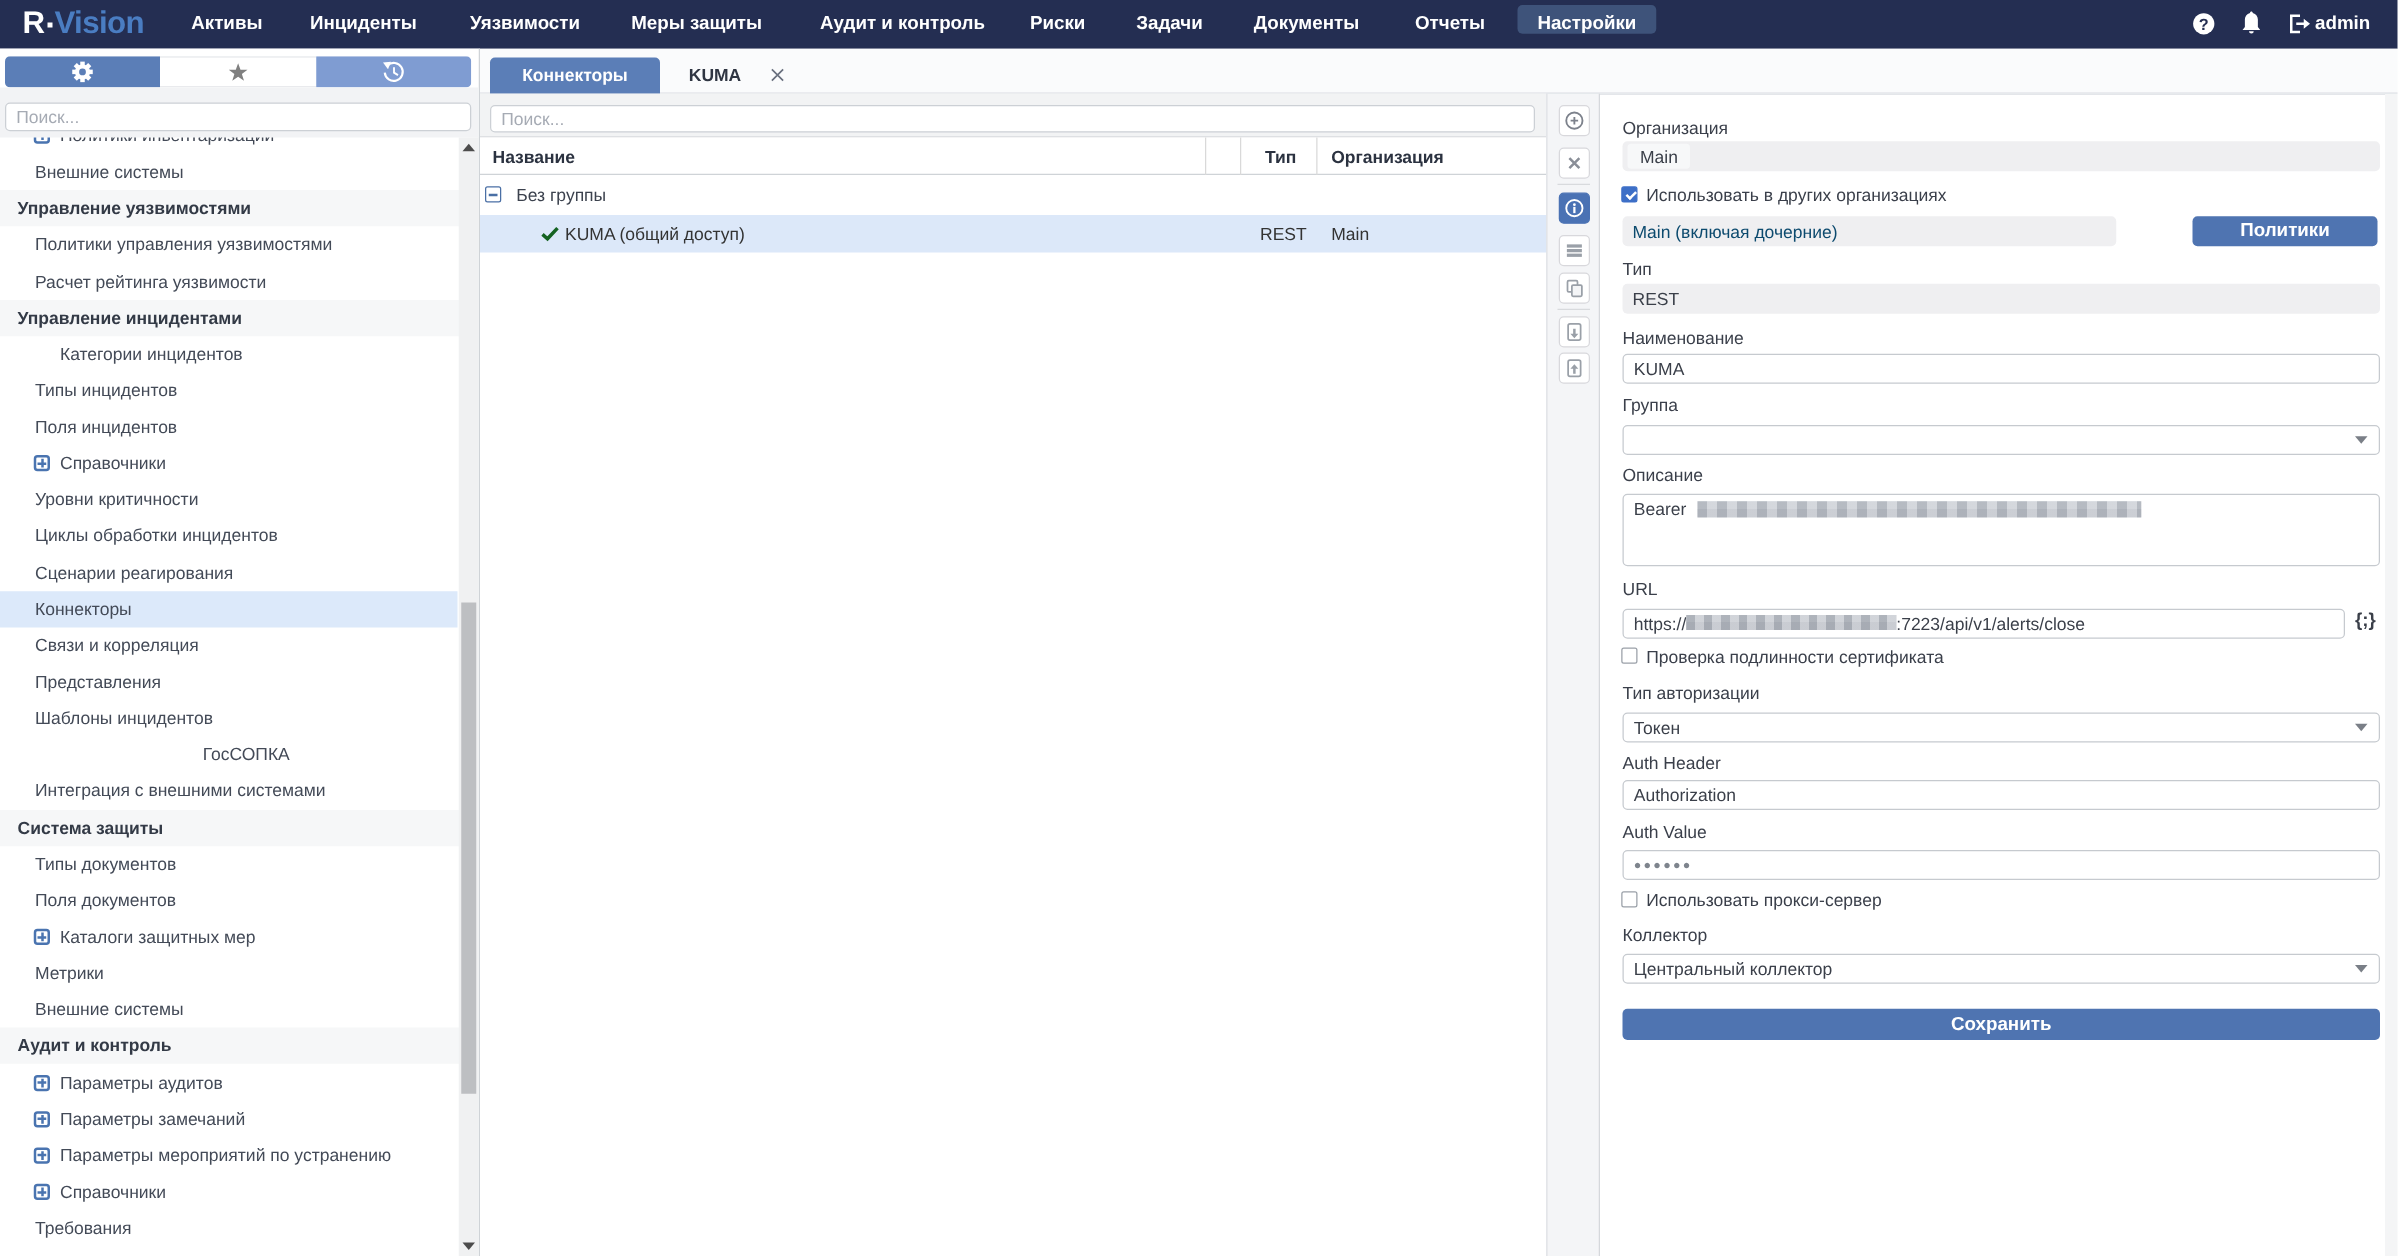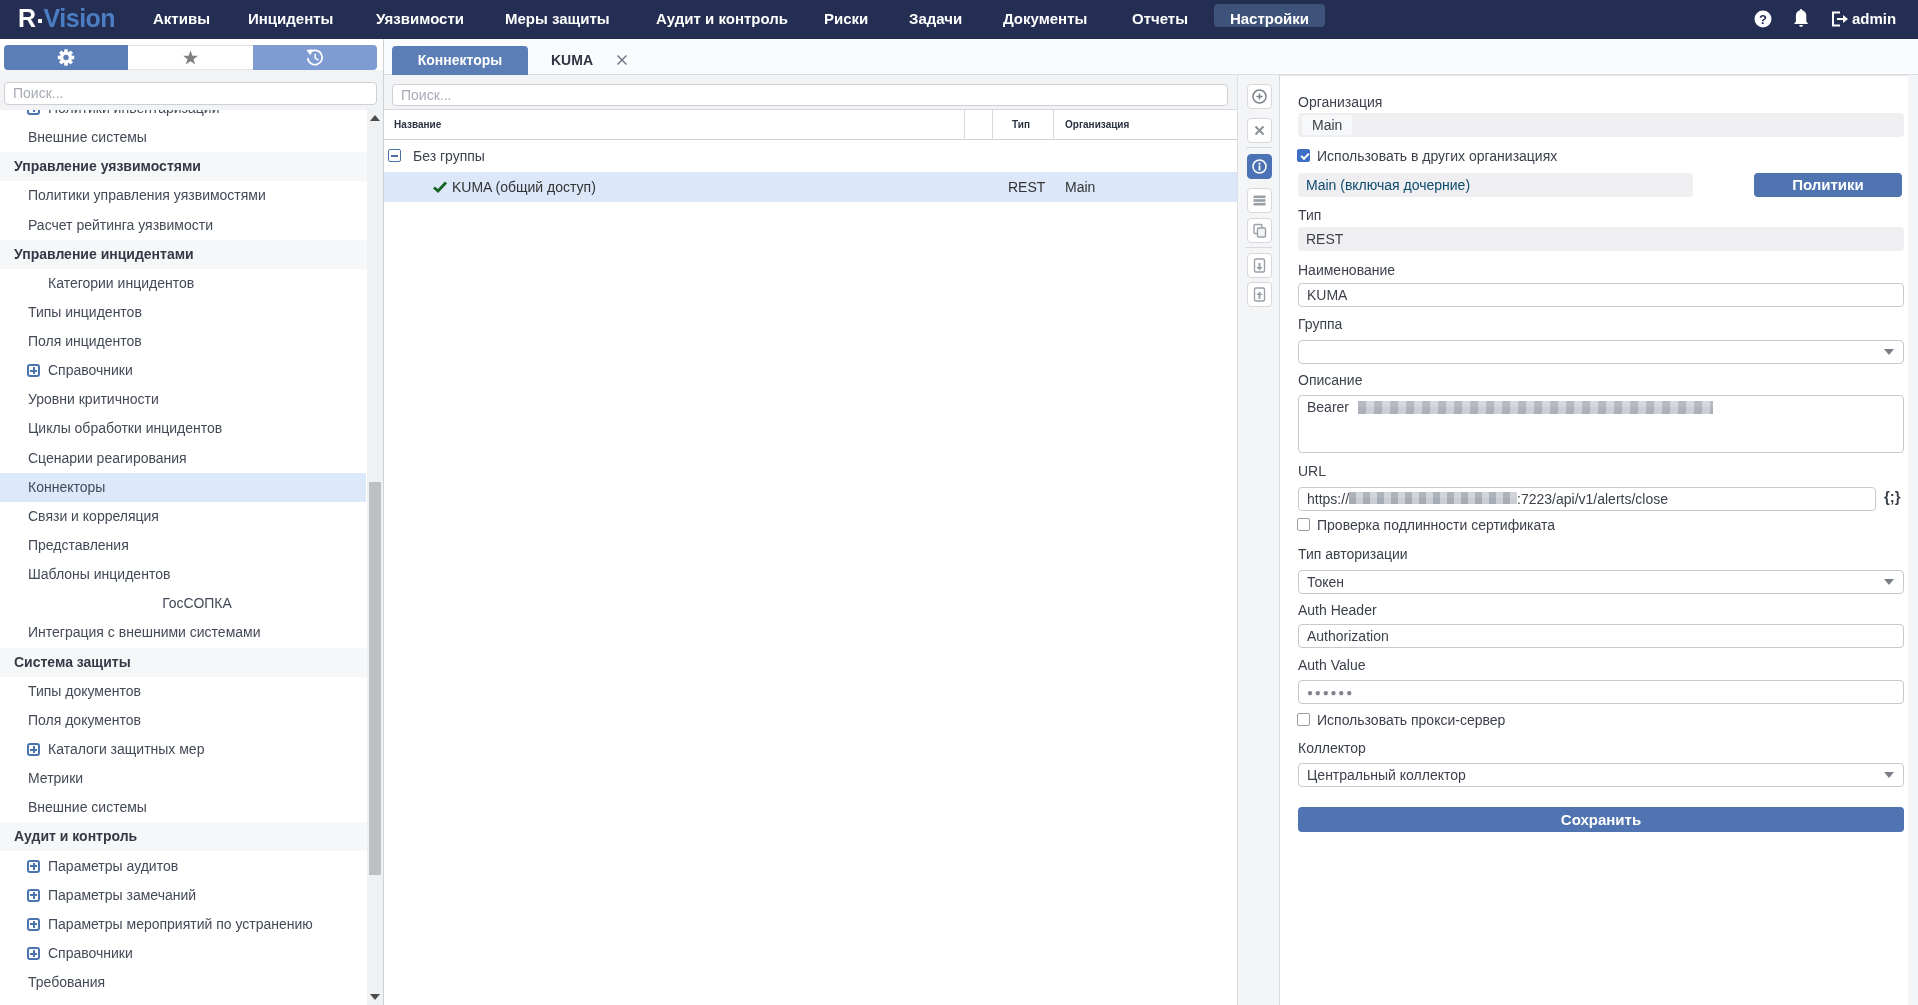--- a/index.html
+++ b/index.html
@@ -38,21 +38,21 @@
   
   #sb-sbar { position:absolute; left:367px; top:71px; width:16px; height:895px; background:#f0f1f2; }
   #sb-thumb { position:absolute; left:2px; top:372px; width:12px; height:393px; background:#bdbfc2; }
   .tri-up { width:0; height:0; border-left:5px solid transparent; border-right:5px solid transparent; border-bottom:6px solid #4c4c4c; position:absolute; left:3px; }
   .tri-down { width:0; height:0; border-left:5px solid transparent; border-right:5px solid transparent; border-top:6px solid #4c4c4c; position:absolute; left:3px; }
   
   #midpanel { position:absolute; left:384px; top:75px; width:853px; height:930px; background:#fff; }
   #mid-gray { position:absolute; left:0; top:0; width:853px; height:35px; background:#f2f3f4; border-bottom:1px solid #d7dadd; }
   #mid-search { position:absolute; left:8px; top:9px; width:836px; height:22px; background:#fff; border:1px solid #ccd0d5; border-radius:4px; font-size:14px; color:#a6abb4; line-height:20px; padding-left:8px; }
   #mid-header { position:absolute; left:0; top:35px; width:853px; height:30px; border-bottom:1px solid #cfd3d7; background:#fff; }
-  .hcell { position:absolute; top:0; height:30px; line-height:30px; font-weight:bold; font-size:10px; color:#2b3240; }
+  .hcell { position:absolute; top:0; height:30px; line-height:30px; font-weight:bold; font-size:14px; color:#2b3240; }
   .vline { position:absolute; top:0; width:1px; height:30px; background:#d9d9d9; }
   #grouprow { position:absolute; left:0; top:65px; width:853px; height:32px; }
   #selrow { position:absolute; left:0; top:97px; width:881px; height:30px; background:#dce8f9; }
   .cellt { position:absolute; top:0; height:100%; line-height:30px; font-size:14px; color:#333; white-space:nowrap; }
   #collapse { position:absolute; left:4px; top:9px; width:13px; height:13px; border:1px solid #4a6fa5; border-radius:2px; background:#fff; }
   #collapse:before { content:""; position:absolute; left:2px; top:5px; width:7px; height:1.6px; background:#4a6fa5; }
   
   #iconstrip { position:absolute; left:1237px; top:75px; width:43px; height:930px; background:#f4f5f7; border-left:1px solid #dde0e3; border-right:1px solid #d5d8dc; }
   .sbtn { position:absolute; left:9px; width:25px; height:25px; background:#fff; border:1px solid #d8d8dc; border-radius:4px; }
   .sbtn.active { background:#4a72b4; border-color:#4a72b4; }

